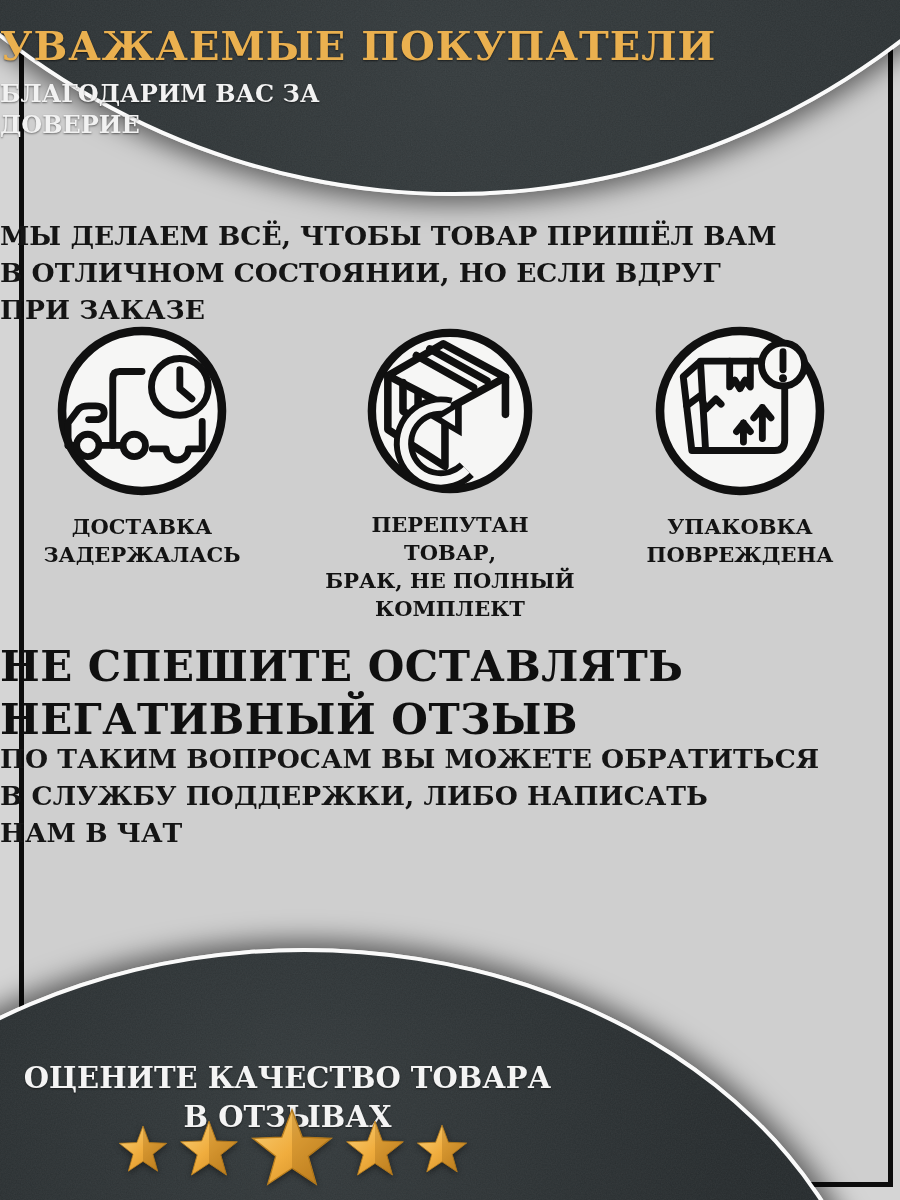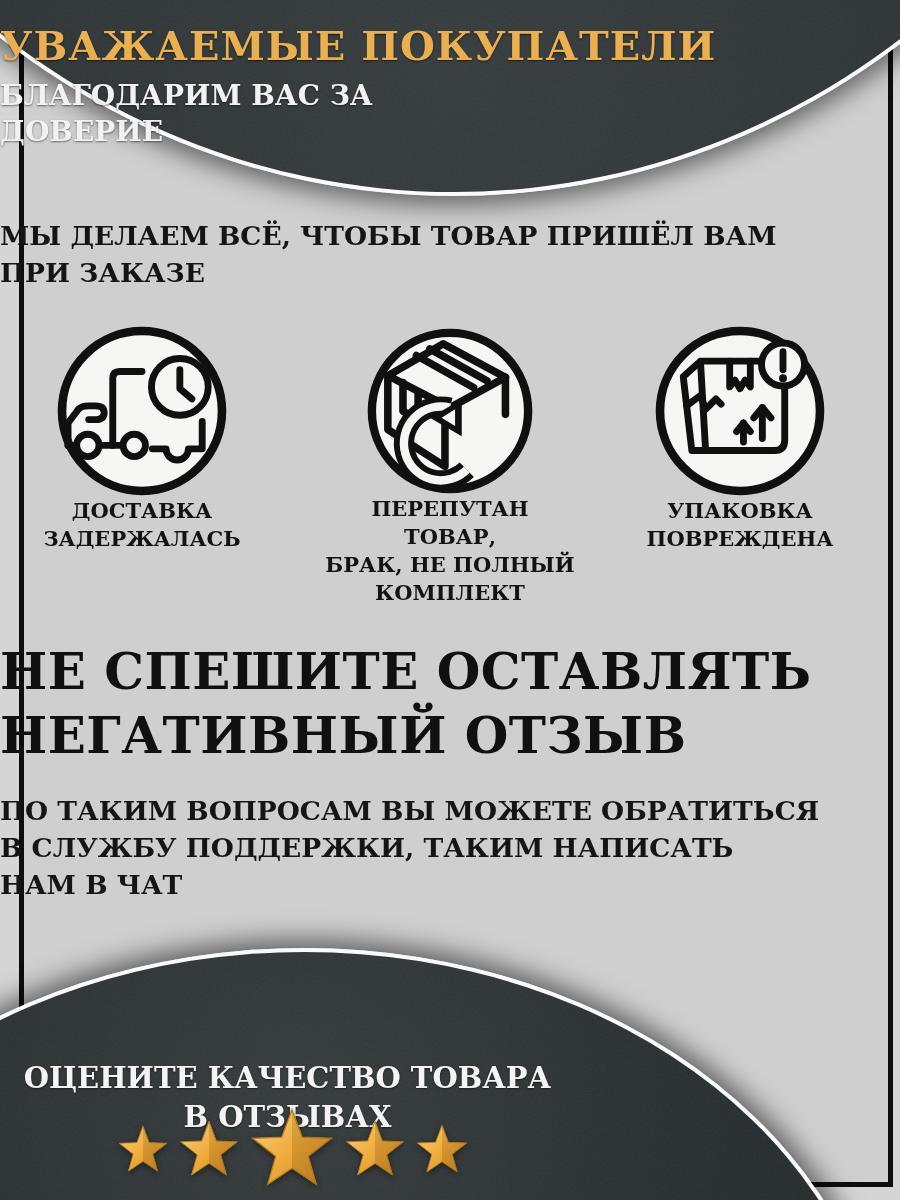--- a/index.html
+++ b/index.html
@@ -26,32 +26,32 @@
     background:radial-gradient(circle at 50% 92%, #353b3d 0%, #282d2f 45%, #212628 100%);
   }
   .ellipse-bottom{
     left:-280px;top:948px;width:1160px;height:920px;z-index:3;
     background:radial-gradient(circle at 49% 17%, #343a3c 0%, #272c2e 45%, #202527 100%);
   }
   .tex{position:absolute;left:0;top:0;width:100%;height:100%;opacity:.55;}
   
   .tblock{position:absolute;left:0;width:100%;text-align:left;z-index:10;}
   .title{top:22px;font-size:40px;letter-spacing:1px;color:#eab04f;text-shadow:0 1px 2px rgba(0,0,0,.55);}
-  .subtitle{top:78px;font-size:28px;line-height:1.3;color:#f2f2f2;text-shadow:0 1px 2px rgba(0,0,0,.5);}
+  .subtitle{top:78px;font-size:24px;line-height:1.3;color:#f2f2f2;text-shadow:0 1px 2px rgba(0,0,0,.5);}
   .intro{top:197px;font-size:26.5px;line-height:1.4;color:#151515;margin-top:20px;}
-  .warning{top:640px;font-size:50px;line-height:1.27;color:#101010;letter-spacing:.5px;}
-  .support{top:792px;font-size:26.5px;line-height:1.4;color:#151515;}
+  .warning{top:640px;font-size:42px;line-height:1.27;color:#101010;letter-spacing:.5px;}
+  .support{top:740px;font-size:26.5px;line-height:1.4;color:#151515;}
   
   .issue{position:absolute;top:325px;width:250px;text-align:center;z-index:5;}
   .issue-1{left:17px;}
   .issue-2{left:325px;}
   .issue-3{left:615px;}
   .issue .circle-icon{width:172px;height:172px;display:block;margin:0 auto;}
   .issue-2 .circle-icon{width:168px;height:168px;margin-top:2px;}
-  .issue-label{font-size:21px;line-height:1.33;color:#131313;}
+  .issue-label{margin-top:16px;font-size:21px;line-height:1.33;color:#131313;}
   
   .footer-text{
     position:absolute;top:1059px;left:0;width:575px;text-align:center;z-index:10;
     color:#f4f4f4;font-size:29px;line-height:1.35;text-shadow:0 1px 2px rgba(0,0,0,.5);
   }
   .stars{
     position:absolute;top:1108px;left:0;width:585px;z-index:10;
     display:flex;justify-content:center;align-items:center;gap:9px;
   }
   .stars svg{display:block;filter:drop-shadow(0 2px 3px rgba(0,0,0,.45));}
@@ -84,20 +84,21 @@
   </div>
 
   <div class="tblock title">УВАЖАЕМЫЕ ПОКУПАТЕЛИ</div>
   <div class="tblock subtitle">
     <div>БЛАГОДАРИМ ВАС ЗА</div>
     <div>ДОВЕРИЕ</div>
   </div>
 
   <div class="tblock intro">
     <div>МЫ ДЕЛАЕМ ВСЁ, ЧТОБЫ ТОВАР ПРИШЁЛ ВАМ</div>
+    <div>В ОТЛИЧНОМ СОСТОЯНИИ, НО ЕСЛИ ВДРУГ</div>
     <div>ПРИ ЗАКАЗЕ</div>
   </div>
 
   <div class="issue issue-1">
     <svg class="circle-icon" viewBox="0 0 100 100">
       <circle cx="50" cy="50" r="46.5" fill="#f6f6f5" stroke="#101010" stroke-width="5"></circle>
       <g fill="none" stroke="#101010" stroke-width="4" stroke-linecap="round" stroke-linejoin="round">
         <path d="M7,70 H38"></path>
         <path d="M7,70 V57 L13,49 Q15,47 19,47 H23 Q28,47 28,51 Q28,55 23,55 H19"></path>
         <path d="M33,70 V31 Q33,27 37,27 H50"></path>
@@ -158,21 +159,21 @@
     </div>
   </div>
 
   <div class="tblock warning">
     <div>НЕ СПЕШИТЕ ОСТАВЛЯТЬ</div>
     <div>НЕГАТИВНЫЙ ОТЗЫВ</div>
   </div>
 
   <div class="tblock support">
     <div>ПО ТАКИМ ВОПРОСАМ ВЫ МОЖЕТЕ ОБРАТИТЬСЯ</div>
-    <div>В СЛУЖБУ ПОДДЕРЖКИ, ТАКИМ НАПИСАТЬ</div>
+    <div>В СЛУЖБУ ПОДДЕРЖКИ, ЛИБО НАПИСАТЬ</div>
     <div>НАМ В ЧАТ</div>
   </div>
 
   <div class="footer-text">
     <div>ОЦЕНИТЕ КАЧЕСТВО ТОВАРА</div>
     <div>В ОТЗЫВАХ</div>
   </div>
 
   <div class="stars">
     <svg width="52" height="52" viewBox="0 0 100 100">

